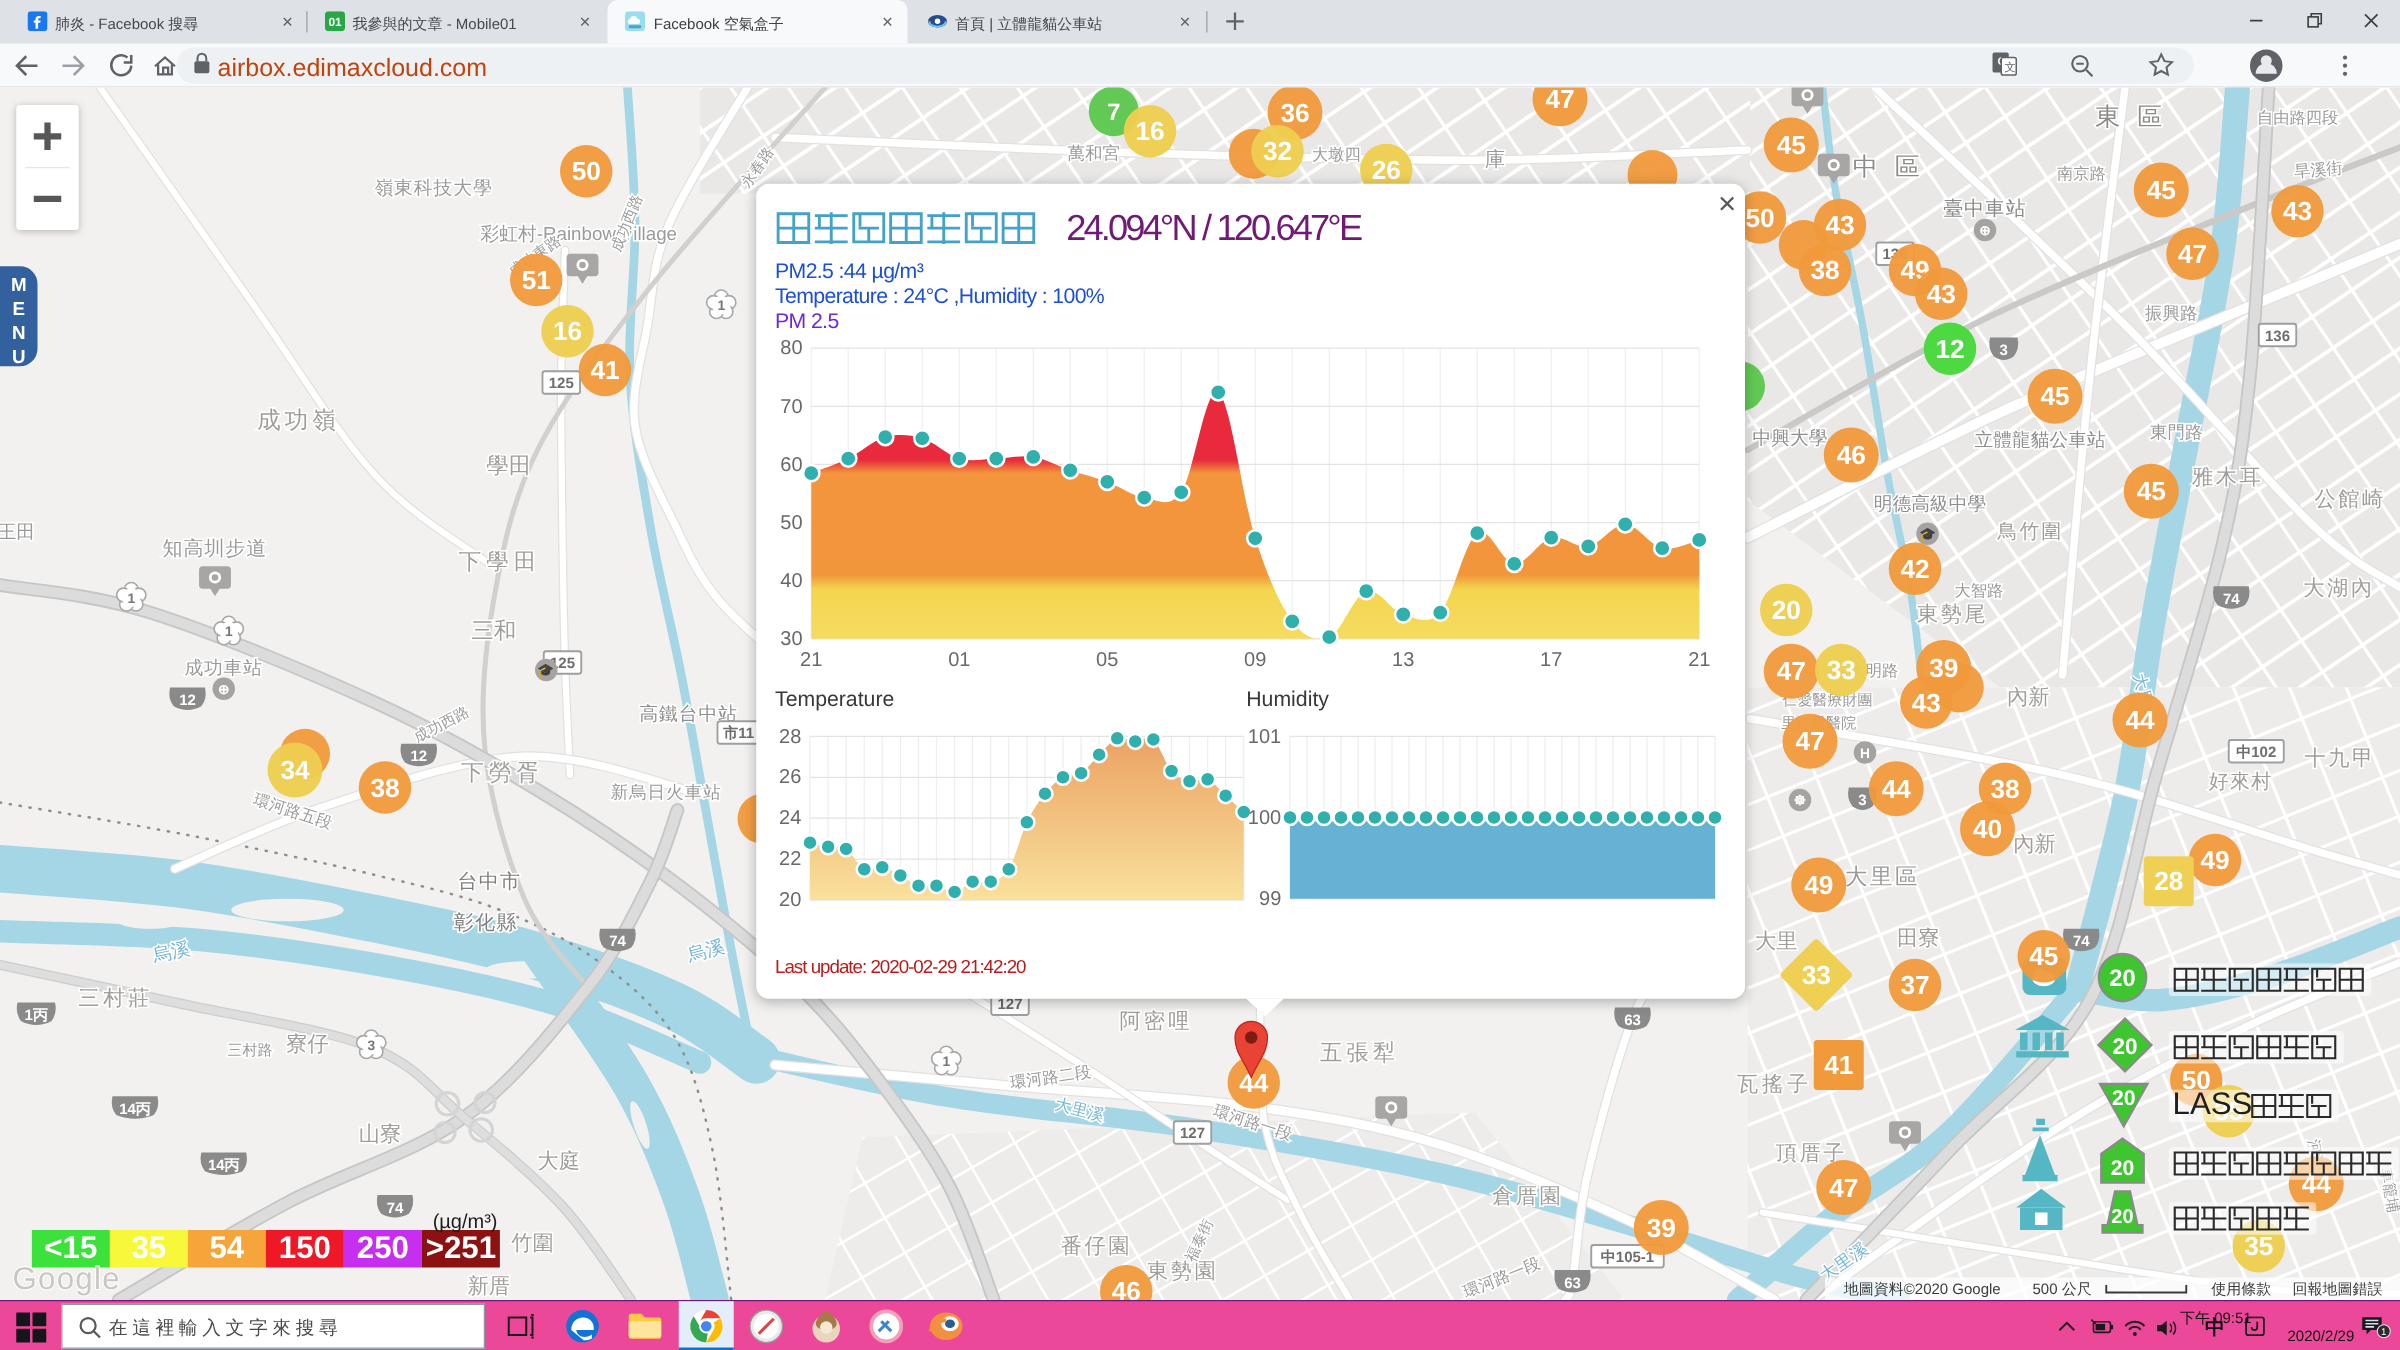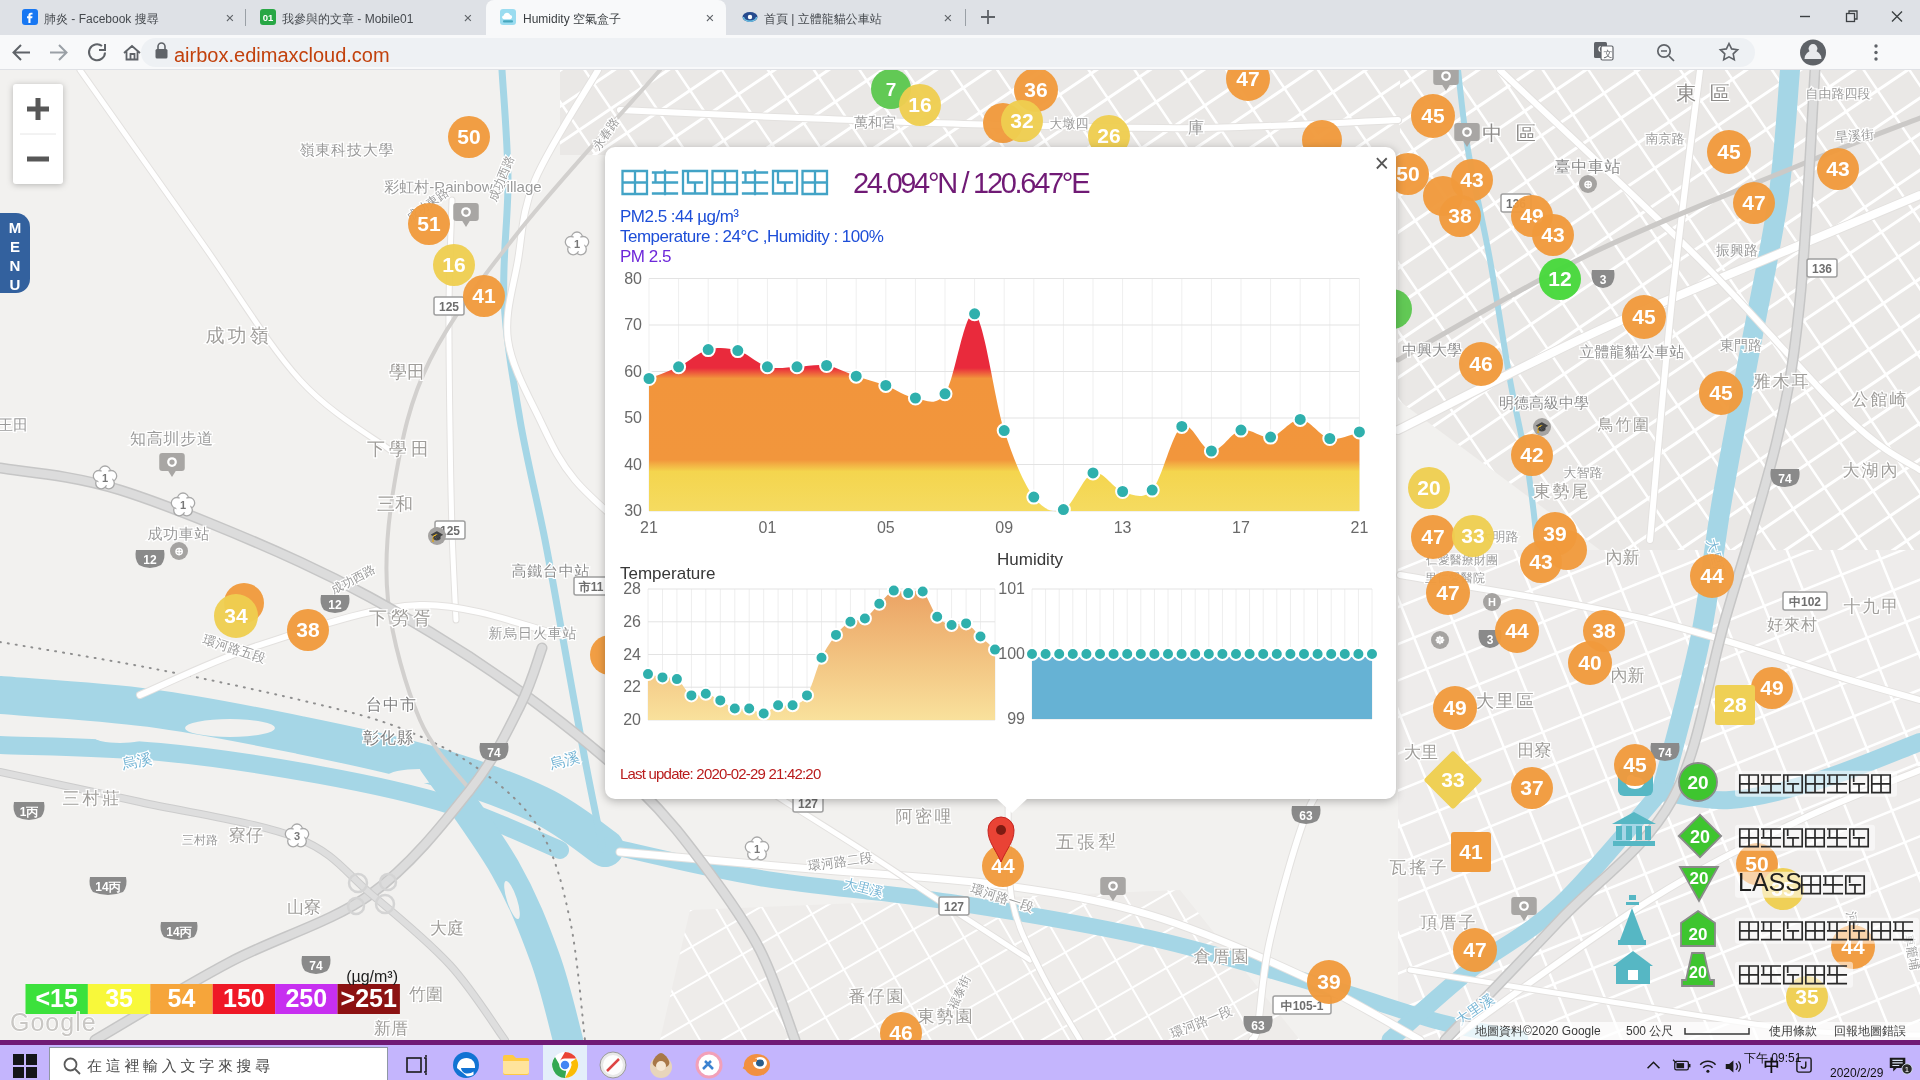--- a/index.html
+++ b/index.html
@@ -17,21 +17,21 @@
 #map{position:absolute;left:0;top:70px;width:1920px;height:970px;background:#f2f1ef}
 #popup{position:absolute;left:605px;top:77px;width:791px;height:652px;background:#fff;border-radius:10px;box-shadow:0 2px 10px rgba(0,0,0,0.28)}
 #ptail{position:absolute;left:392px;top:652px;width:0;height:0;border-left:15px solid transparent;border-right:15px solid transparent;border-top:14px solid #fff}
 
 #pcoord{position:absolute;left:248px;top:20px;font-size:29px;color:#701a75;white-space:nowrap;letter-spacing:-2.3px}
 .pinfo{position:absolute;left:15px;font-size:17px;color:#1d4ed8;white-space:nowrap;letter-spacing:-0.5px}
 #pclose{position:absolute;right:7px;top:2px;font-size:25px;color:#565656}
 .ctitle{position:absolute;font-size:17px;color:#383838}
 #lastupd{position:absolute;left:15px;top:618px;font-size:15px;color:#b91c1c;letter-spacing:-0.8px}
 .ax{font-size:16px;fill:#696969}
-#taskbar{position:absolute;left:0;top:1040px;width:1920px;height:40px;background:#c4b5fd;border-top:5px solid #701a75}
+#taskbar{position:absolute;left:0;top:1040px;width:1920px;height:40px;background:#ec4899;border-top:1px solid #701a75}
 #tsearch{position:absolute;left:49px;top:2px;width:339px;height:36px;background:#fff;border:1px solid #8f98a3}
 #tsearch span{position:absolute;left:37px;top:9px;font-size:15px;color:#4a4a4a;letter-spacing:3.7px}
 .tico{position:absolute;top:4px;width:32px;height:32px}
 .trtxt{position:absolute;font-size:12px;color:#111;white-space:nowrap}
 </style></head>
 <body>
 <div id="tabbar">
   <div class="tab" style="left:10px;width:234px">
     <svg class="fav" viewBox="0 0 16 16">
         <rect width="16" height="16" rx="3" fill="#1877f2"></rect>
@@ -48,21 +48,21 @@
       </svg>
     <span class="ttl">我參與的文章 - Mobile01</span>
       <span class="cl" style="left:212px">×</span>
   </div>
   <div id="activetab">
     <svg class="fav" style="position:absolute;left:14px;top:9px;width:16px;height:16px" viewBox="0 0 16 16">
         <rect width="16" height="16" rx="3" fill="#9adcf0"></rect>
         <path d="M4,10.2c-1,0-1.9-0.8-1.9-1.9c0-1,0.8-1.8,1.7-1.9C4.1,4.9,5.4,3.8,7,3.8c1.4,0,2.7,0.9,3.1,2.2c1.1,0,2,0.9,2,2.1S11.2,10.2,10,10.2z" fill="#fff"></path>
         <rect x="3" y="11.2" width="10" height="2.4" rx="1" fill="#47a8bf"></rect>
       </svg>
-    <span style="position:absolute;left:37px;top:11px;font-size:12px;color:#3c4043">Humidity 空氣盒子</span>
+    <span style="position:absolute;left:37px;top:11px;font-size:12px;color:#3c4043">Facebook 空氣盒子</span>
     <span class="cl" style="position:absolute;left:216px;top:10px;width:16px;height:16px;color:#5f6368;font-size:15px;line-height:15px;text-align:center">×</span>
   </div>
   <div class="tab" style="left:730px;width:232px">
     <svg class="fav" viewBox="0 0 16 16">
         <ellipse cx="8" cy="8" rx="7.5" ry="5" fill="#274b8f"></ellipse>
         <circle cx="8" cy="8" r="2.2" fill="#fff"></circle>
         <path d="M1.5,8a6.5,4.3 0 0 0 13,0" fill="none" stroke="#6ec6e8" stroke-width="1.4"></path>
       </svg>
     <span class="ttl">首頁 | 立體龍貓公車站</span>
       <span class="cl" style="left:210px">×</span>
@@ -638,21 +638,21 @@
 <path d="M123,5.5H147 M123,15.5H147 M123,26.5H147 M135,4V27 M125.5,5.5V15.5"></path>
 <path d="M153,26.5V4H177V26.5 M153,26.5H177 M158,15.5H172 M165,15.5V26.5 M158,4V13"></path>
 <path d="M182.5,4H207V27H182.5Z M182.5,15.5H207 M195,4V27"></path>
 </g>
       </svg>
   <div id="pcoord">24.094°N / 120.647°E</div>
   <div id="pclose">×</div>
   <div class="pinfo" style="top:60px">PM2.5 :44 µg/m³</div>
   <div class="pinfo" style="top:80px">Temperature : 24°C ,Humidity : 100%</div>
   <div class="pinfo" style="top:100px;color:#6d28d9">PM 2.5</div>
-  <div class="ctitle" style="left:15px;top:417px">Temperature</div>
+  <div class="ctitle" style="left:15px;top:403px">Temperature</div>
   <div class="ctitle" style="left:392px;top:403px">Humidity</div>
   <div id="lastupd">Last update: 2020-02-29 21:42:20</div>
   <svg width="791" height="652" viewBox="0 0 791 652" style="position:absolute;left:0;top:0">
 <path d="M44.0,131.5V364.0M73.6,131.5V364.0M103.2,131.5V364.0M132.8,131.5V364.0M162.4,131.5V364.0M192.0,131.5V364.0M221.6,131.5V364.0M251.2,131.5V364.0M280.8,131.5V364.0M310.4,131.5V364.0M340.0,131.5V364.0M369.6,131.5V364.0M399.2,131.5V364.0M428.8,131.5V364.0M458.4,131.5V364.0M488.0,131.5V364.0M517.6,131.5V364.0M547.2,131.5V364.0M576.8,131.5V364.0M606.4,131.5V364.0M636.0,131.5V364.0M665.6,131.5V364.0M695.2,131.5V364.0M724.8,131.5V364.0M754.4,131.5V364.0" stroke="#efefef" stroke-width="1" fill="none"></path>
 <path d="M44.0,364.0H754.4M44.0,317.5H754.4M44.0,271.0H754.4M44.0,224.5H754.4M44.0,178.0H754.4M44.0,131.5H754.4" stroke="#e3e3e3" stroke-width="1" fill="none"></path>
 <defs>
           <linearGradient id="gpm" x1="0" y1="131.5" x2="0" y2="364.0" gradientUnits="userSpaceOnUse">
             <stop offset="0" stop-color="#e92a3c"></stop>
             <stop offset="0.385" stop-color="#e92a3c"></stop>
             <stop offset="0.430" stop-color="#f2953c"></stop>

